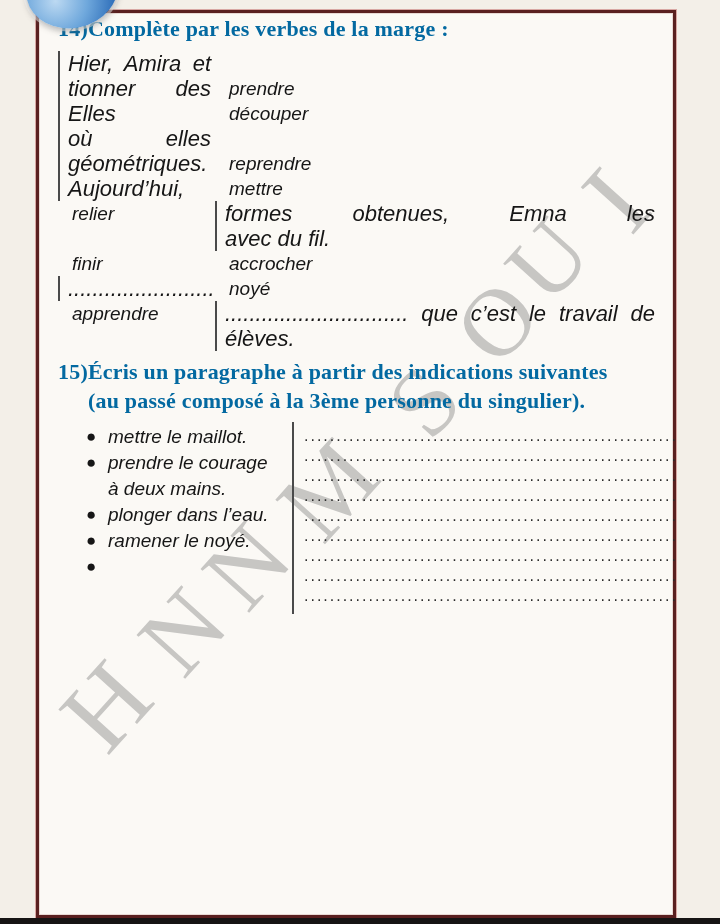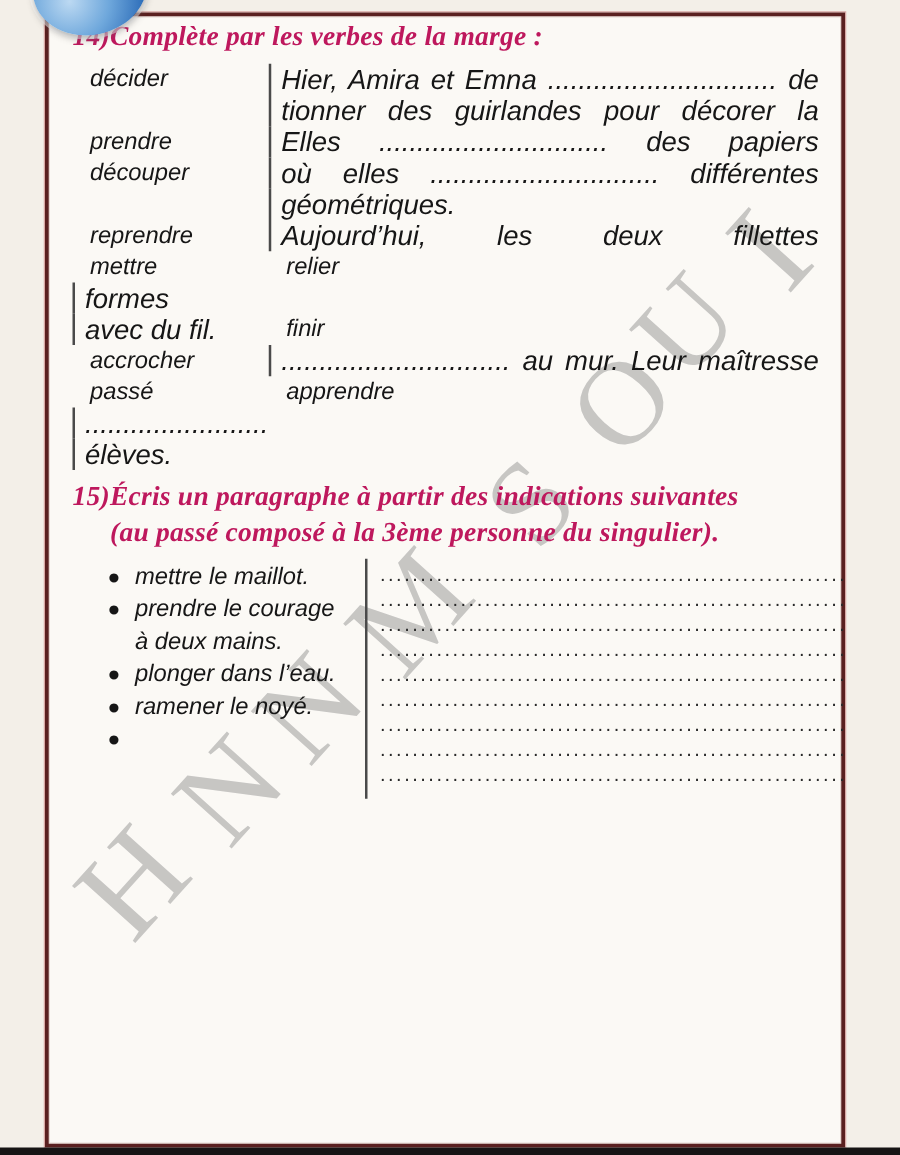--- a/index.html
+++ b/index.html
@@ -44,22 +44,22 @@
   .wm-5{left:497px;top:322px;font-size:96px;}
   .wm-6{left:548px;top:260px;font-size:96px;}
   .wm-7{left:616px;top:200px;font-size:108px;}
 
   .content{
     position:absolute;left:39px;top:13px;width:634px;
     z-index:3;color:#161616;
   }
   .h-ex{
     font-family:"Liberation Serif",serif;font-weight:bold;
-    font-size:22px;line-height:27px;color:#be185d;
-    margin:2px 0 0 19px;letter-spacing:.2px;font-style:italic;
+    font-size:22px;line-height:27px;color:#0369a1;
+    margin:2px 0 0 19px;letter-spacing:.2px;
   }
   .h-ex2{margin-left:49px;}
 
   .grid14{
     display:grid;grid-template-columns:157px 1fr;
     margin:9px 14px 0 19px;
   }
   .vcell{
     height:25px;line-height:25px;font-style:italic;font-size:19px;
     padding-left:14px;white-space:nowrap;
@@ -98,21 +98,20 @@
   <span class="wm wm-5">O</span>
   <span class="wm wm-6">U</span>
   <span class="wm wm-7">I</span>
 </div>
 
 <div class="content">
 
   <div class="h-ex">14)Complète par les verbes de la marge :</div>
 
   <div class="grid14">
-    <div class="vcell">décider</div>
     <div class="tcell jl">Hier, Amira et Emna .............................. de confec-</div>
 
     <div class="vcell"></div>
     <div class="tcell jl">tionner des guirlandes pour décorer la classe.</div>
 
     <div class="vcell">prendre</div>
     <div class="tcell jl">Elles .............................. des papiers multicolores</div>
 
     <div class="vcell">découper</div>
     <div class="tcell jl">où elles .............................. différentes formes</div>
@@ -129,21 +128,21 @@
     <div class="tcell jl">formes obtenues, Emna les ..............................</div>
 
     <div class="vcell"></div>
     <div class="tcell">avec du fil.</div>
 
     <div class="vcell">finir</div>
 
     <div class="vcell">accrocher</div>
     <div class="tcell jl">.............................. au mur. Leur maîtresse</div>
 
-    <div class="vcell">passé</div>
+    <div class="vcell">noyé</div>
 
     <div class="vcell">apprendre</div>
     <div class="tcell jl">.............................. que c’est le travail de ses</div>
 
     <div class="vcell"></div>
     <div class="tcell">élèves.</div>
   </div>
 
   <div class="h-ex" style="margin-top:7px">15)Écris un paragraphe à partir des indications suivantes</div>
   <div class="h-ex h-ex2">(au passé composé à la 3ème personne du singulier).</div>

